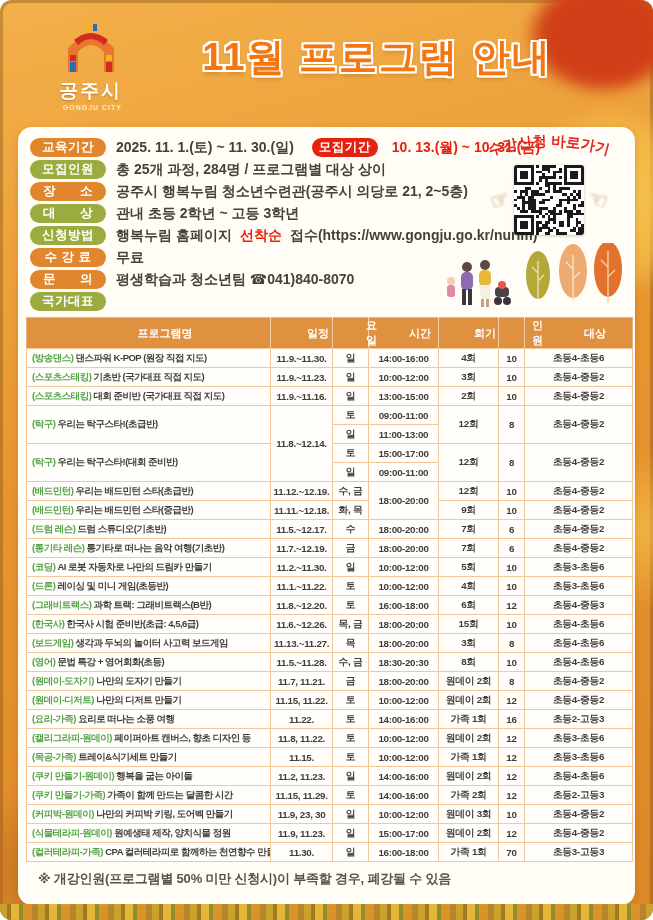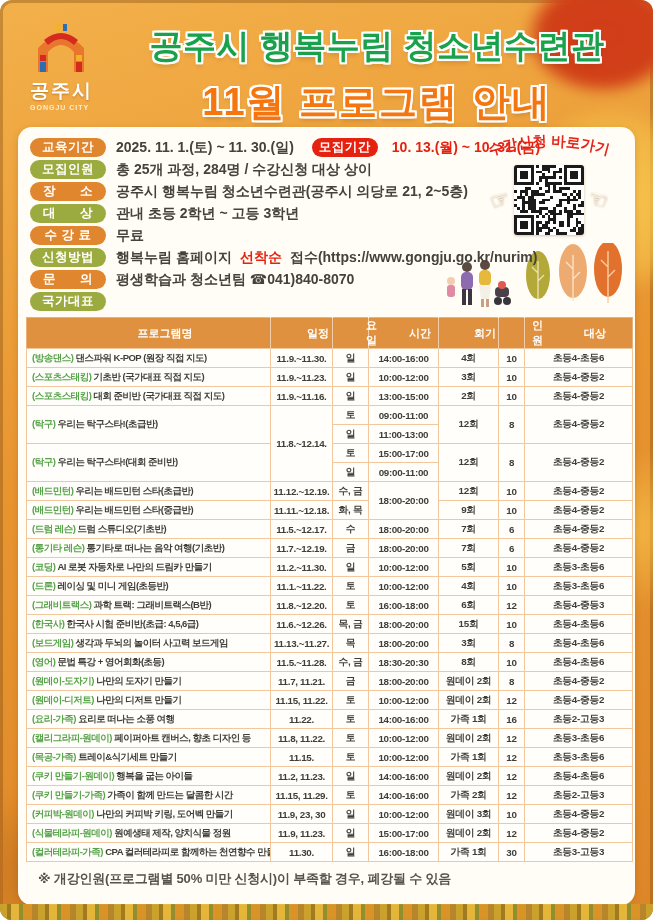--- a/index.html
+++ b/index.html
@@ -22,21 +22,21 @@
     background:linear-gradient(165deg,var(--bg1) 0%,var(--bg2) 45%,var(--bg3) 100%);
     box-shadow:inset 0 0 0 3px rgba(120,70,15,.35);}
   
   .blob{position:absolute;border-radius:50%;filter:blur(6px);}
   .blob.red{width:220px;height:170px;right:-60px;top:-50px;background:radial-gradient(closest-side,#d23c1a,#d04018 55%,transparent 72%);}
   .blob.gold{width:260px;height:260px;right:-90px;top:70px;background:radial-gradient(closest-side,#f7c74e,rgba(247,199,78,.55) 55%,transparent 75%);}
   .blob.gold2{width:300px;height:220px;right:-120px;top:420px;background:radial-gradient(closest-side,rgba(246,193,74,.8),transparent 75%);}
   .blob.deep{width:360px;height:220px;left:-120px;bottom:-60px;background:radial-gradient(closest-side,rgba(190,110,30,.8),transparent 75%);}
   .sparkle{position:absolute;background:#fff;border-radius:50%;opacity:.8;}
   
-  .logo{position:absolute;left:30px;top:22px;width:92px;text-align:left;}
+  .logo{position:absolute;left:30px;top:22px;width:92px;text-align:right;}
   .logo-city{color:#fff;font-weight:bold;font-size:19px;letter-spacing:2px;text-shadow:0 1px 2px rgba(120,60,0,.4);}
   .logo-en{color:#fdeccb;font-size:7px;letter-spacing:1px;font-weight:bold;}
   
   .titles{position:absolute;left:112px;top:24px;width:530px;text-align:center;}
   .t1{font-size:33px;font-weight:800;letter-spacing:.5px;color:var(--title-green);
       text-shadow:-2px -2px 0 #fff,2px -2px 0 #fff,-2px 2px 0 #fff,2px 2px 0 #fff,0 -2px 0 #fff,0 2px 0 #fff,-2px 0 0 #fff,2px 0 0 #fff,0 4px 4px rgba(120,60,0,.25);}
   .t2{margin-top:8px;font-size:38px;font-weight:800;letter-spacing:2px;color:var(--title-orange);
       text-shadow:-2px -2px 0 #fff,2px -2px 0 #fff,-2px 2px 0 #fff,2px 2px 0 #fff,0 -2px 0 #fff,0 2px 0 #fff,-2px 0 0 #fff,2px 0 0 #fff,0 4px 4px rgba(120,60,0,.25);}
   
   .panel{position:absolute;left:18px;top:127px;width:617px;height:778px;background:var(--panel);
@@ -99,64 +99,63 @@
       <rect x="46" y="33" width="6" height="6" fill="#f0b424"></rect>
       <path d="M14 18 Q31 4 48 18 L44 23 Q31 11 18 23 Z" fill="#d42b1e"></path>
       <rect x="26" y="2" width="4" height="7" fill="#f0b424"></rect>
       <rect x="33" y="2" width="4" height="7" fill="#2e6db4"></rect>
     </svg>
     <div class="logo-city">공주시</div>
     <div class="logo-en">GONGJU CITY</div>
   </div>
 
   <div class="titles">
-    <div class="t1">공주시 행복누림 청소년수련관</div>
     <div class="t2">11월 프로그램 안내</div>
   </div>
 
   <div class="panel">
     <div class="info-rows" id="info-rows">
         <div class="info-row">
           <span class="pill orange">교육기간</span>
           <span class="val">
             <span>2025. 11. 1.(토) ~ 11. 30.(일)</span>
             <span class="pill red">모집기간</span>
             <span class="redtxt">10. 13.(월) ~ 10. 31.(금)</span>
           </span>
         </div>
         <div class="info-row">
           <span class="pill green">모집인원</span>
           <span class="val">
-            <span>총 25개 과정, 284명 / 수강신청 대상 상이</span>
+            <span>총 25개 과정, 284명 / 프로그램별 대상 상이</span>
           </span>
         </div>
         <div class="info-row">
           <span class="pill orange">장      소</span>
           <span class="val">
             <span>공주시 행복누림 청소년수련관(공주시 의당로 21, 2~5층)</span>
           </span>
         </div>
         <div class="info-row">
           <span class="pill green">대      상</span>
           <span class="val">
             <span>관내 초등 2학년 ~ 고등 3학년</span>
           </span>
         </div>
         <div class="info-row">
-          <span class="pill orange">수 강 료</span>
-          <span class="val">
-            <span>무료</span>
-          </span>
-        </div>
-        <div class="info-row">
           <span class="pill green">신청방법</span>
           <span class="val">
             <span>행복누림 홈페이지 </span>
             <span class="redtxt">선착순</span>
             <span> 접수(https://www.gongju.go.kr/nurim)</span>
+          </span>
+        </div>
+        <div class="info-row">
+          <span class="pill orange">수 강 료</span>
+          <span class="val">
+            <span>무료</span>
           </span>
         </div>
         <div class="info-row">
           <span class="pill orange">문      의</span>
           <span class="val">
             <span>평생학습과 청소년팀 ☎041)840-8070</span>
           </span>
         </div>
         <div class="info-row">
           <span class="pill green">국가대표</span>
@@ -684,21 +683,21 @@
             <td>원데이 2회</td>
             <td>12</td>
             <td>초등4-중등2</td>
           </tr>
           <tr>
             <td class="name"><span class="prefix">(컬러테라피-가족)</span> CPA 컬러테라피로 함께하는 천연향수 만들기</td>
             <td>11.30.</td>
             <td>일</td>
             <td>16:00-18:00</td>
             <td>가족 1회</td>
-            <td>30</td>
+            <td>70</td>
             <td>초등3-고등3</td>
           </tr>
         </tbody>
     </table>
 
     <div class="footnote">※ 개강인원(프로그램별 50% 미만 신청시)이 부족할 경우, 폐강될 수 있음</div>
   </div>
 
   <div class="bottom-strip"></div>
 </div>

